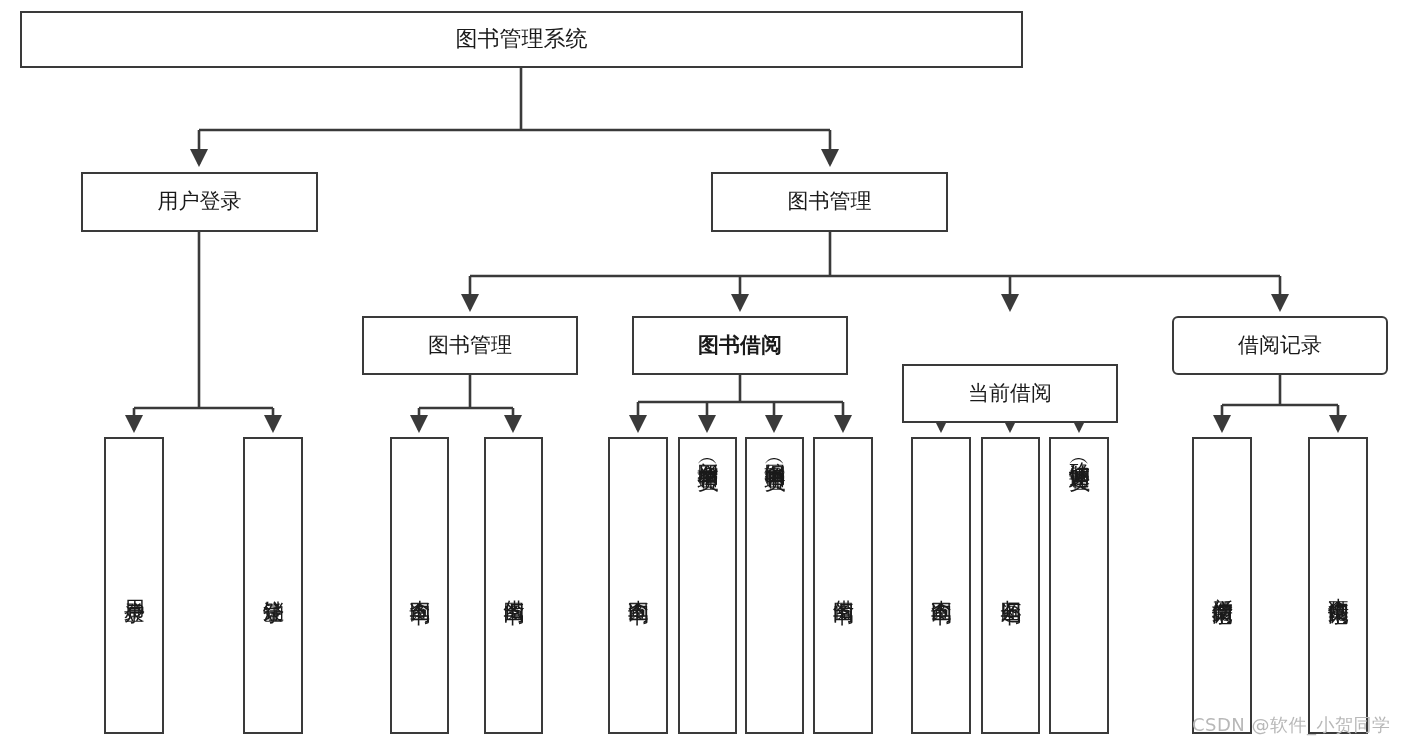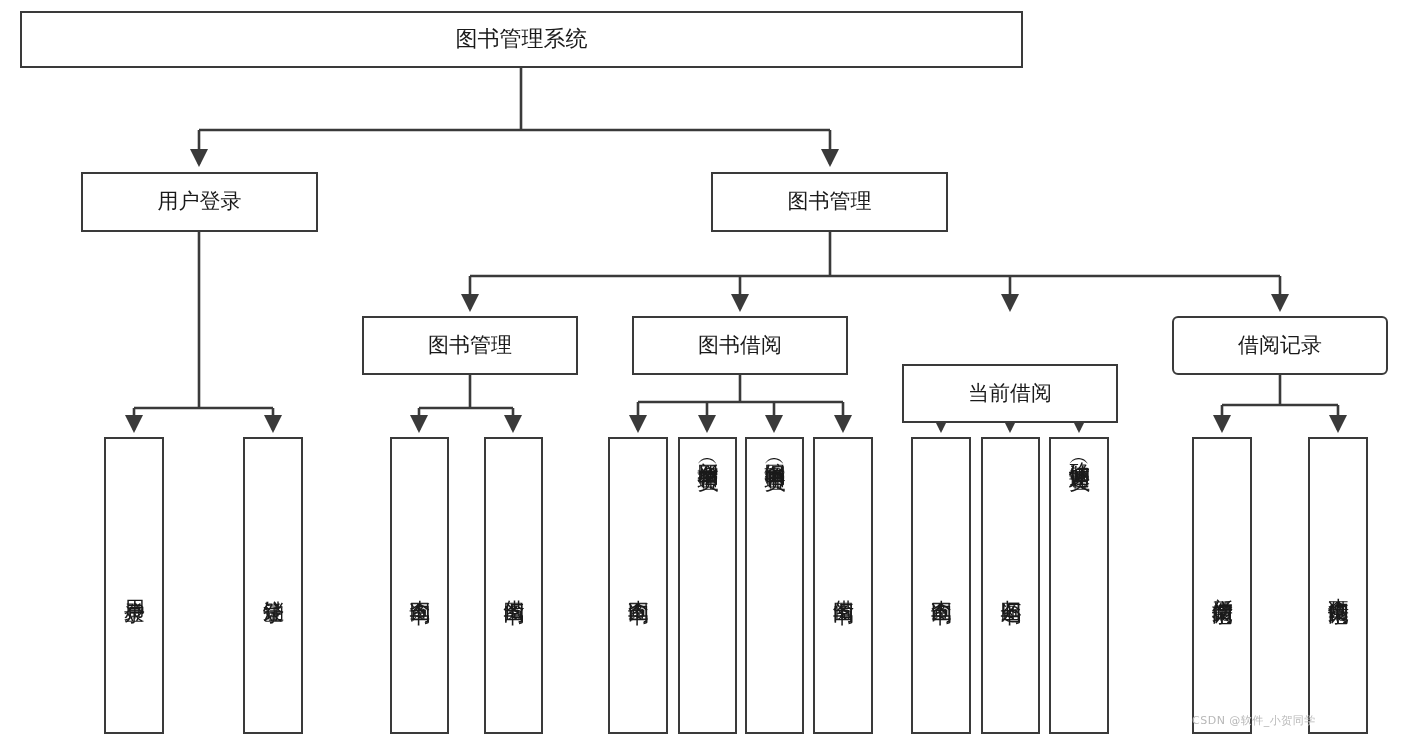--- a/index.html
+++ b/index.html
@@ -63,21 +63,21 @@
     line-height: 1.0;
   }
   .node.vertical.centered {
     align-items: center;
     padding-top: 0;
   }
   .watermark {
     position: absolute;
     left: 1192px;
     top: 713px;
-    font-size: 11px;
+    font-size: 18px;
     color: #b8b8b8;
     white-space: nowrap;
     letter-spacing: 0.5px;
   }
 </style>
 </head>
 <body>
 
 <div id="diagram-root">
 
@@ -138,21 +138,21 @@
   <div class="node horizontal" style="left:81px; top:172px; width:237px; height:60px;">
     <span class="label">用户登录</span>
   </div>
   <div class="node horizontal" style="left:711px; top:172px; width:237px; height:60px;">
     <span class="label">图书管理</span>
   </div>
 
   <div class="node horizontal" style="left:362px; top:316px; width:216px; height:59px;">
     <span class="label">图书管理</span>
   </div>
-  <div class="node horizontal" style="left:632px; top:316px; width:216px; height:59px;">
+  <div class="node horizontal" style="left:632px; top:316px; width:216px; height:59px;font-weight:bold;">
     <span class="label">图书借阅</span>
   </div>
   <div class="node horizontal" style="left:902px; top:316px; width:216px; height:59px;margin-top:48px;">
     <span class="label">当前借阅</span>
   </div>
   <div class="node horizontal" style="left:1172px; top:316px; width:216px; height:59px;border-radius:6px;">
     <span class="label">借阅记录</span>
   </div>
 
   <div class="node vertical centered" style="left:104px; top:437px; width:60px; height:297px;">

